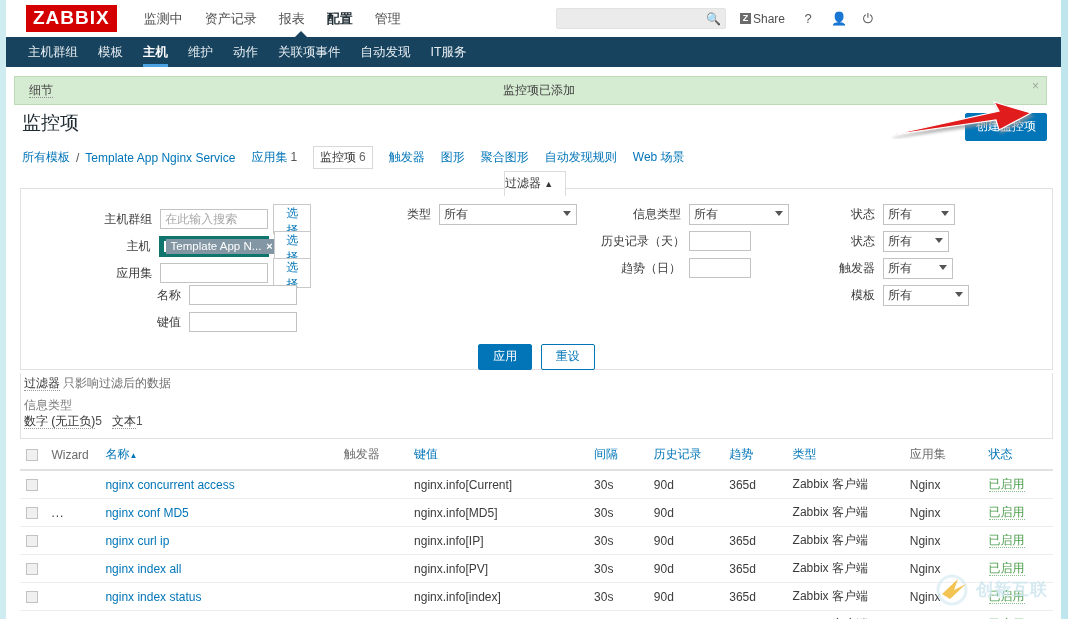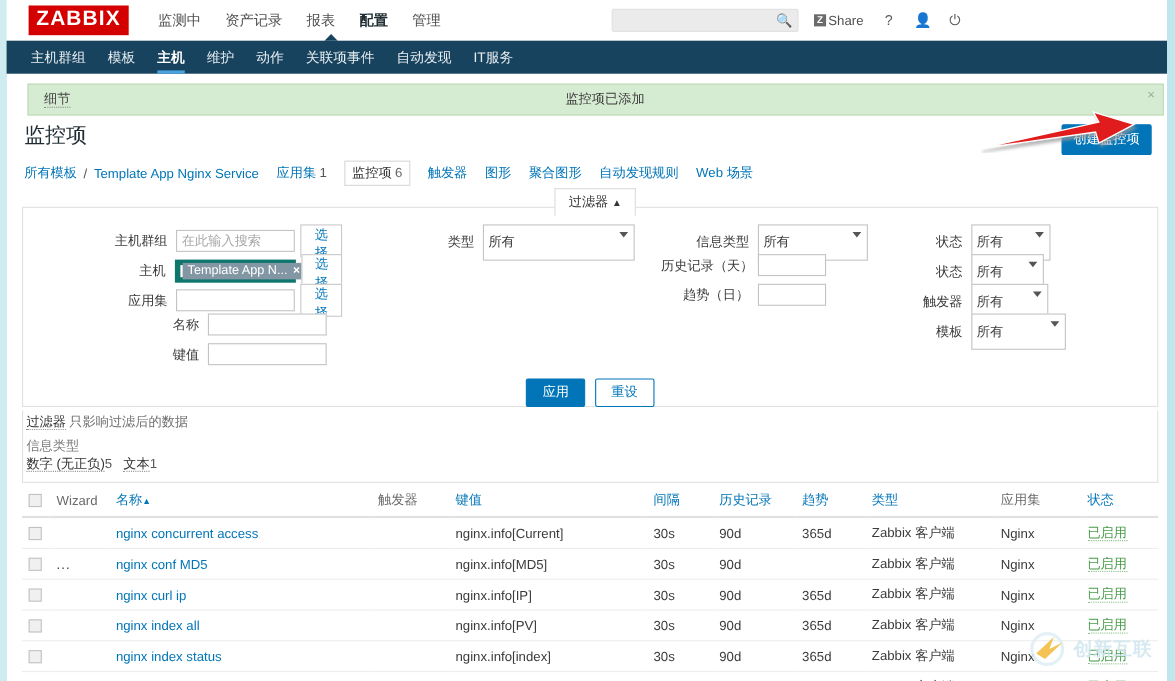--- a/index.html
+++ b/index.html
@@ -96,21 +96,21 @@
     height:3px; background:#4aa3df;
   }
   .caret-up{
     position:absolute; left:289px; top:31px;
     width:0;height:0;border-left:6px solid transparent;border-right:6px solid transparent;
     border-bottom:6px solid #18435e;
   }
 
   
   .msgbox{
-    position:absolute; left:19px; top:76px; width:1033px; height:29px;
+    position:absolute; left:8px; top:76px; width:1033px; height:29px;
     background:#d6ecd2; border:1px solid #bcdab6;
     display:flex; align-items:center;
   }
   .msg-details{
     margin-left:14px; font-size:12px; color:#444;
     border-bottom:1px dotted #8a8a8a; line-height:14px;
   }
   .msg-text{
     position:absolute; left:488px; font-size:12px; color:#3c3c3c;
   }
@@ -145,21 +145,21 @@
   .crumbs .cur{
     background:#fff; border:1px solid #d8d8d8; padding:2px 6px;
     color:#333; margin-right:16px; white-space:nowrap;
   }
   .crumbs .cur .cnt{ color:#666; }
 
   
   .filter-tab{
     position:absolute; left:498px; top:171px;
     background:#fff; border:1px solid #dcdcdc; border-bottom:0;
-    font-size:12px; color:#333; padding:3px 12px 4px 12px;
+    font-size:12px; color:#333; padding:3px 12px 4px 0;
     cursor:pointer; z-index:3;
   }
   .filter-panel{
     position:absolute; left:14px; top:188px; width:1033px; height:182px;
     background:#fff; border:1px solid #e1e1e1;
   }
   .fgrid{ position:absolute; left:0; top:0; width:100%; height:100%; }
 
   .frow{ position:absolute; display:flex; align-items:center; }
   .flabel{ font-size:12px; color:#3b3b3b; text-align:right; white-space:nowrap; }
@@ -178,21 +178,21 @@
     height:21px; border:5px solid #0f766e; background:#fff;
     display:flex; align-items:center; padding:0 2px;
   }
   .chip{
     background:#8296a3; color:#fff; font-size:11.5px;
     padding:1px 4px 2px 5px; display:flex; align-items:center; gap:5px;
     white-space:nowrap;
   }
   .chip .x{ font-weight:bold; font-size:11px; cursor:pointer; }
   .fsel{
-    height:33px; border:1px solid #c3c3c3; background:#fff;
+    height:21px; border:1px solid #c3c3c3; background:#fff;
     font-size:12px; color:#3b3b3b; padding:0 4px;
     position:relative; display:flex; align-items:center;
     font-family:"Liberation Sans",sans-serif;
   }
   .fsel .arw{
     position:absolute; right:5px; top:6px;
     width:0;height:0;border-left:4px solid transparent;border-right:4px solid transparent;
     border-top:5px solid #555;
   }
 

